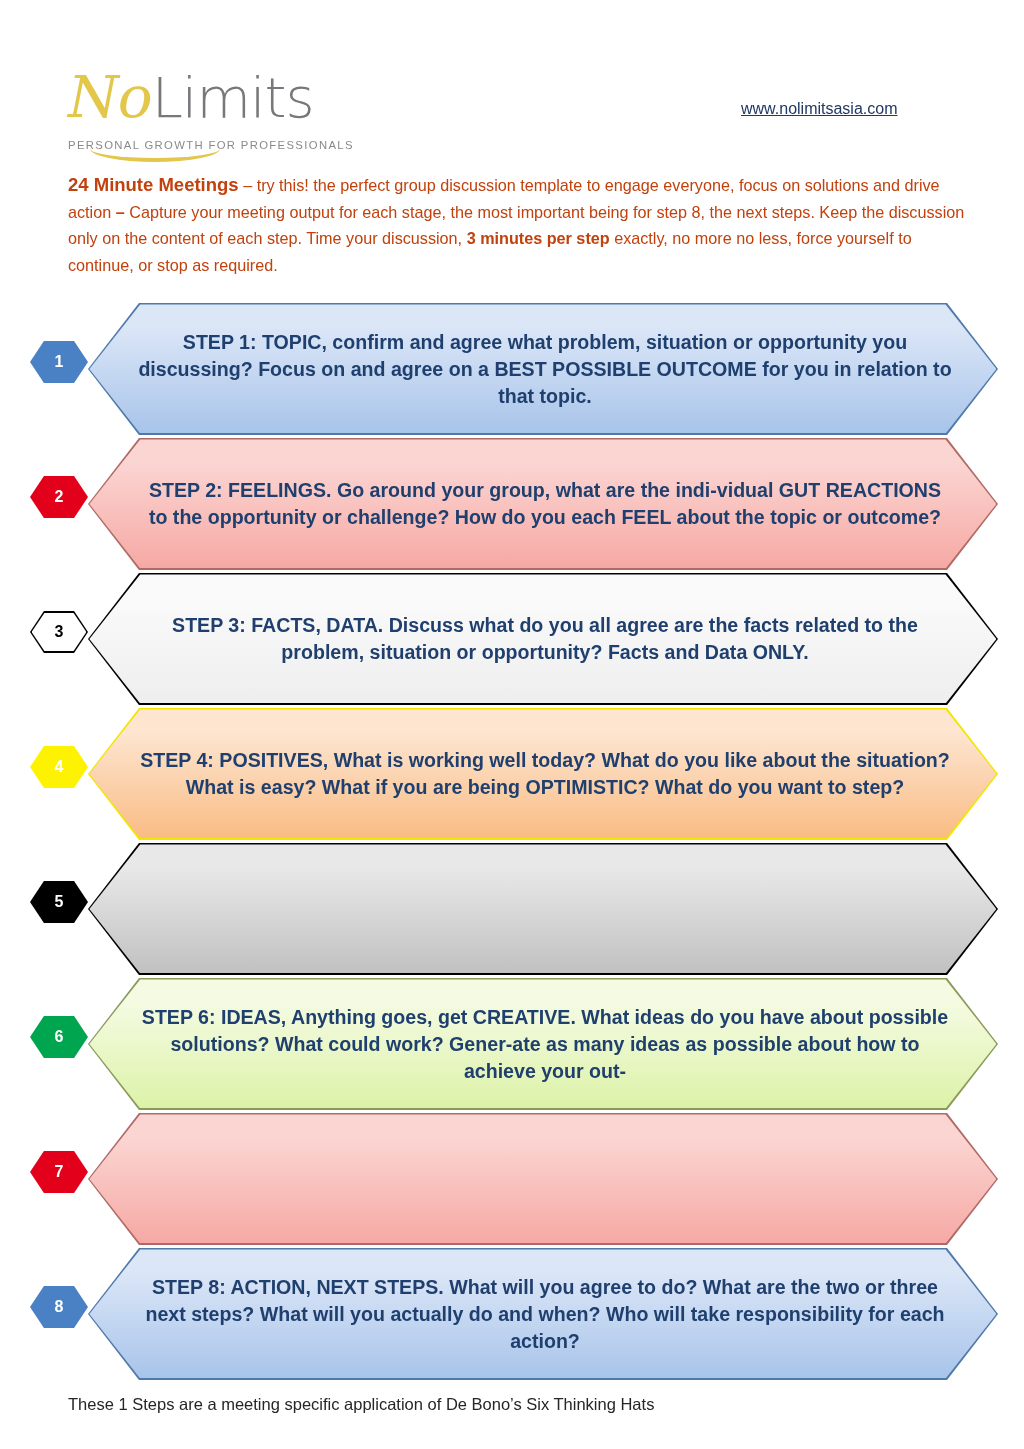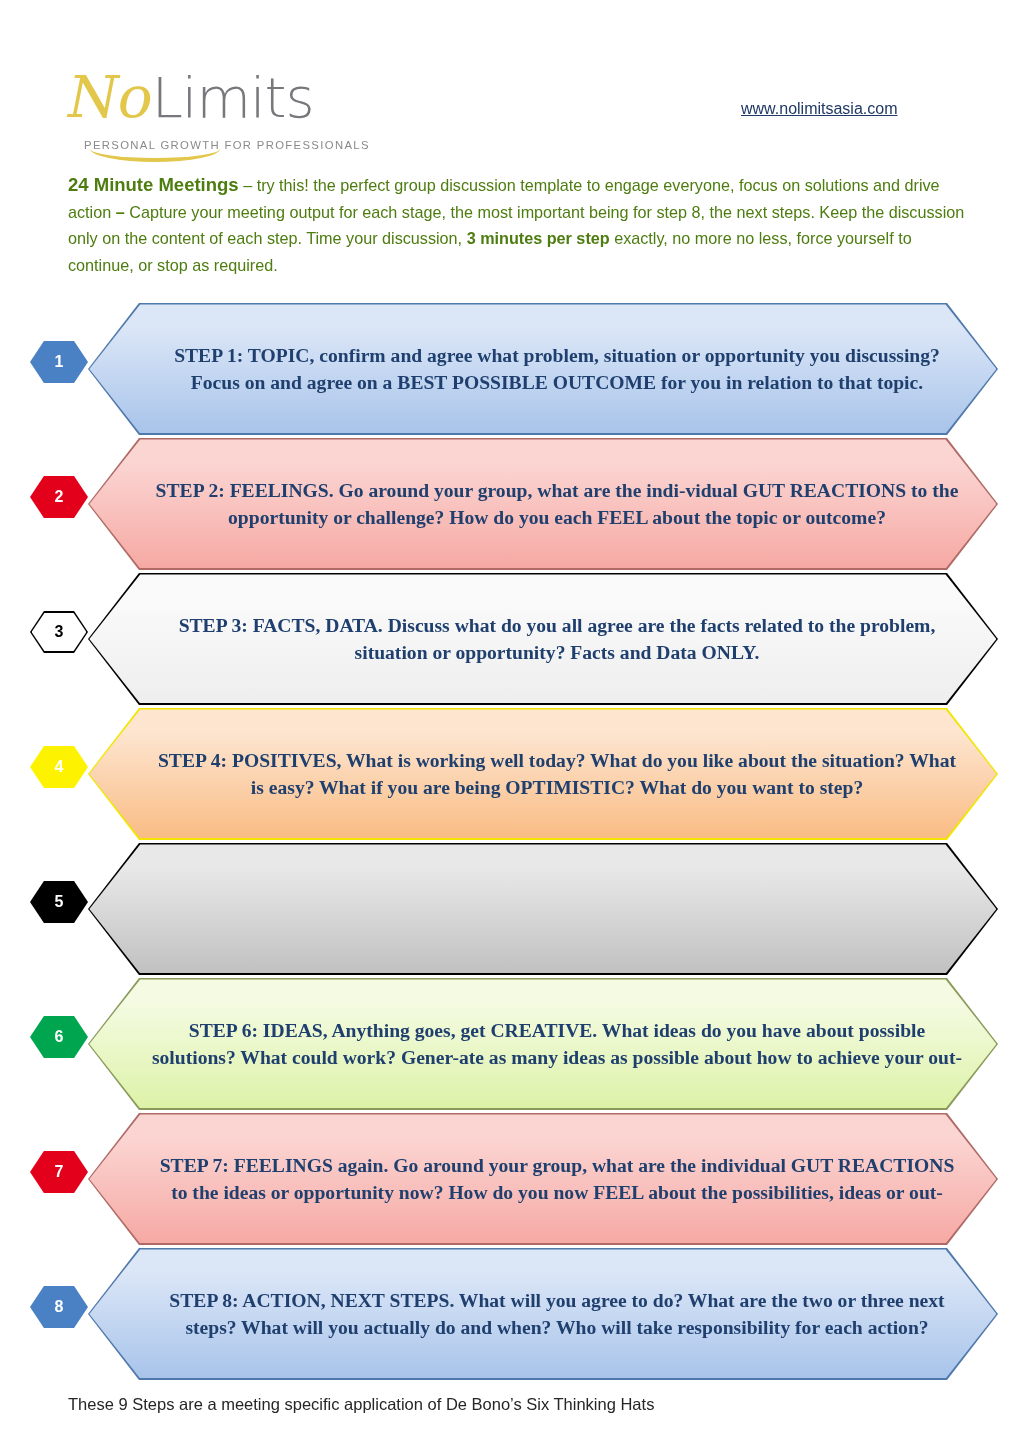--- a/index.html
+++ b/index.html
@@ -47,21 +47,20 @@
     color: #77787b;
     font-weight: 300;
   }
   #logo-tagline {
     margin-top: 2px;
     font-size: 11.3px;
     letter-spacing: 1.35px;
     color: #8a8a8c;
     font-family: "Liberation Sans", sans-serif;
     white-space: nowrap;
-    margin-left: 16px;
   }
   #logo-swoosh {
     position: absolute;
     left: 22px;
     top: 88px;
     width: 130px;
     height: 12px;
     border-bottom: 4px solid #e3c74a;
     border-radius: 0 0 60% 60% / 0 0 100% 100%;
   }
@@ -77,21 +76,21 @@
   }
 
   
   #intro {
     position: absolute;
     left: 68px;
     top: 172px;
     width: 898px;
     font-size: 16.2px;
     line-height: 26.5px;
-    color: #4d7c0f;
+    color: #c2410c;
     font-family: "Liberation Sans", sans-serif;
     text-align: left;
   }
   #intro .b { font-weight: bold; }
   #intro .title { font-weight: bold; font-size: 18.5px; }
 
   
   #steps {
     position: absolute;
     left: 0;
@@ -119,33 +118,33 @@
     position: absolute;
     left: 88px;
     top: 0;
     width: 910px;
     height: 132px;
     clip-path: polygon(5.6% 0%, 94.4% 0%, 100% 50%, 94.4% 100%, 5.6% 100%, 0% 50%);
     pointer-events: none;
   }
   .step-text {
     position: absolute;
-    left: 142px;
+    left: 130px;
     top: 0;
     width: 830px;
     height: 132px;
     display: flex;
     align-items: center;
     justify-content: center;
     text-align: center;
     font-size: 19.6px;
     line-height: 27px;
     font-weight: bold;
     color: #1f3f6e;
-    font-family: Liberation Serif, serif;
+    font-family: Liberation Sans, sans-serif;
     padding: 0 8px;
     box-sizing: border-box;
   }
   .badge {
     position: absolute;
     left: 30px;
     top: 38px;
     width: 58px;
     height: 42px;
     clip-path: polygon(24% 0%, 76% 0%, 100% 50%, 76% 100%, 24% 100%, 0% 50%);
@@ -257,29 +256,26 @@
       <div class="step-text" style="z-index: 2;">
         <span>STEP 6: IDEAS, Anything goes, get CREATIVE. What ideas do you have about possible solutions? What could work? Gener-ate as many ideas as possible about how to achieve your out-</span>
       </div>
     </div>
     <div class="step-row">
       <div class="chevron-inner" style="background: rgb(176, 106, 102); z-index: 0;"></div>
       <div class="chevron" style="background: linear-gradient(rgb(251, 213, 210) 0%, rgb(251, 213, 210) 18%, rgb(246, 169, 164) 100%); filter: drop-shadow(transparent 0px 0px 0px); z-index: 1; left: 89.4px; top: 1.4px; width: 907px; height: 129px;"></div>
       <div class="badge" style="background: rgb(227, 0, 27); color: rgb(255, 255, 255);">
         <span>7</span>
       </div>
-      <div class="step-text" style="z-index: 2;">
-        <span>STEP 7: FEELINGS again. Go around your group, what are the individual GUT REACTIONS to the ideas or opportunity now? How do you now FEEL about the possibilities, ideas or out-</span>
-      </div>
     </div>
     <div class="step-row">
       <div class="chevron-inner" style="background: rgb(80, 121, 171); z-index: 0;"></div>
       <div class="chevron" style="background: linear-gradient(rgb(219, 230, 247) 0%, rgb(219, 230, 247) 18%, rgb(168, 196, 234) 100%); filter: drop-shadow(transparent 0px 0px 0px); z-index: 1; left: 89.4px; top: 1.4px; width: 907px; height: 129px;"></div>
       <div class="badge" style="background: rgb(74, 128, 196); color: rgb(255, 255, 255);">
         <span>8</span>
       </div>
       <div class="step-text" style="z-index: 2;">
         <span>STEP 8: ACTION, NEXT STEPS. What will you agree to do? What are the two or three next steps? What will you actually do and when? Who will take responsibility for each action?</span>
       </div>
     </div>
   </div>
 
-<div id="footer-note">These 9 Steps are a meeting specific application of De Bono’s Six Thinking Hats</div>
+<div id="footer-note">These 1 Steps are a meeting specific application of De Bono’s Six Thinking Hats</div>
 
 </body></html>

